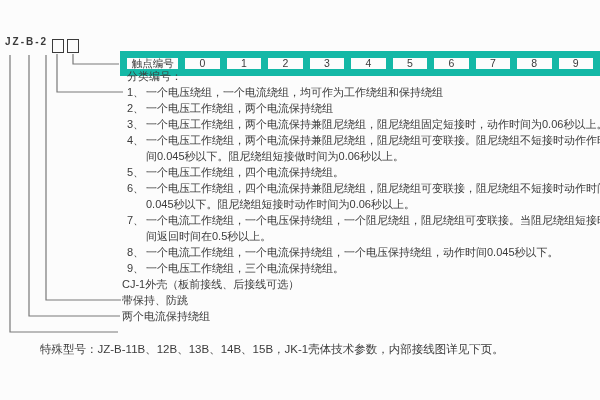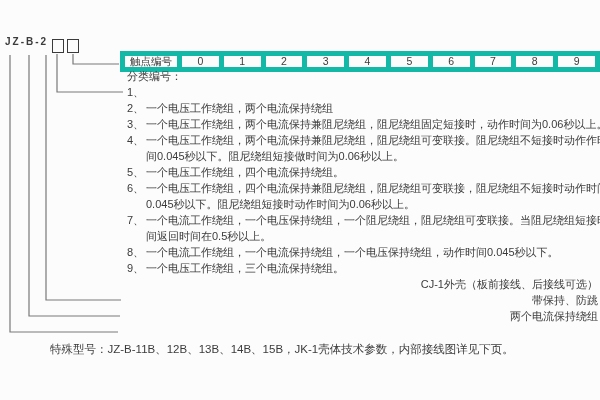--- a/index.html
+++ b/index.html
@@ -30,41 +30,41 @@
   svg.connectors{position:absolute;left:0;top:0;pointer-events:none;}
   svg.connectors polyline{fill:none;stroke:#787878;stroke-width:1.2;}
 
   
   .contact-table{
     position:absolute;left:120px;top:51px;
     border-collapse:collapse;table-layout:fixed;
     font-size:10.5px;color:#3b3b3b;
   }
   .contact-table td{
-    border:5px solid #14b8a6;
+    border:7px solid #14b8a6;
     height:11px;padding:0 1px;
     text-align:center;white-space:nowrap;
     line-height:11px;
   }
   .contact-table td.hdr{width:50px;}
   .contact-table td.val{width:35px;}
 
   
   .legend{
     position:absolute;left:120px;top:68px;width:478px;
     font-size:11px;line-height:16px;white-space:nowrap;
   }
   .legend .row{height:16px;display:flex;}
   .legend .row.indent{padding-left:7px;}
-  .legend .row.branch{padding-left:2px;justify-content:flex-end;}
+  .legend .row.branch{padding-left:2px;}
   .legend .num{display:inline-block;width:19px;flex:0 0 19px;}
 
   
   .footnote{
-    position:absolute;left:50px;top:342px;
+    position:absolute;left:40px;top:342px;
     font-size:11.5px;color:#3b3b3b;white-space:nowrap;
   }
 </style>
 </head>
 <body>
 
 <div class="stage">
 
   <svg class="connectors" width="600" height="400">
     <polyline points="73,54 73,64 119,64"></polyline>
@@ -96,20 +96,21 @@
   </tbody>
     </table>
 
   <div class="legend">
     <div class="row indent">
       <span>分类编号：</span>
     </div>
 
     <div class="row indent">
       <span class="num">1、</span>
+      <span>一个电压绕组，一个电流绕组，均可作为工作绕组和保持绕组</span>
     </div>
     <div class="row indent">
       <span class="num">2、</span>
       <span>一个电压工作绕组，两个电流保持绕组</span>
     </div>
     <div class="row indent">
       <span class="num">3、</span>
       <span>一个电压工作绕组，两个电流保持兼阻尼绕组，阻尼绕组固定短接时，动作时间为0.06秒以上。</span>
     </div>
     <div class="row indent">

